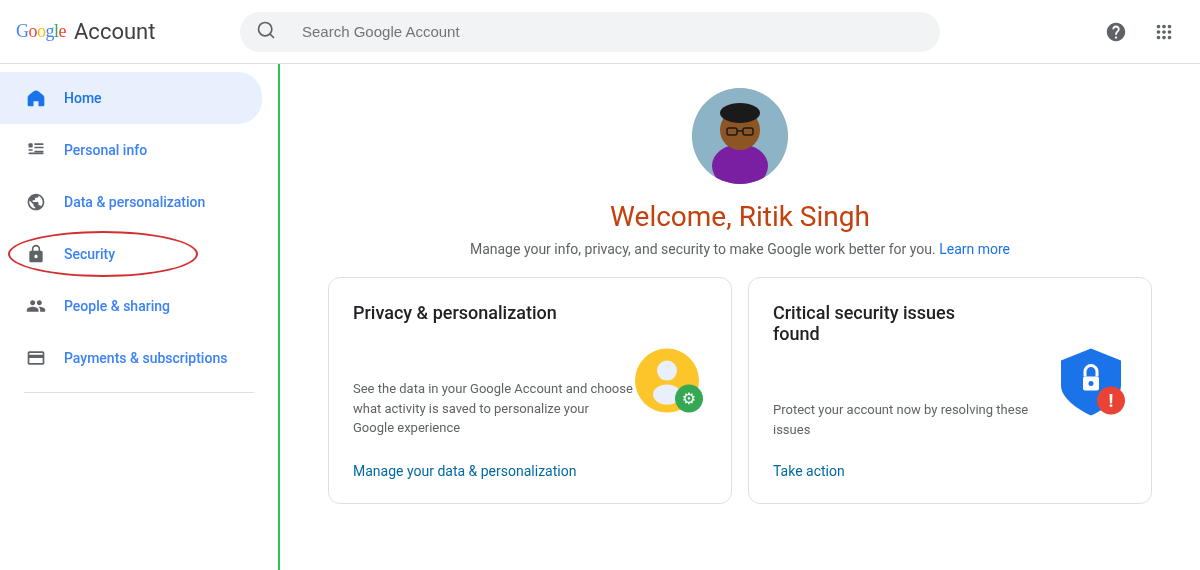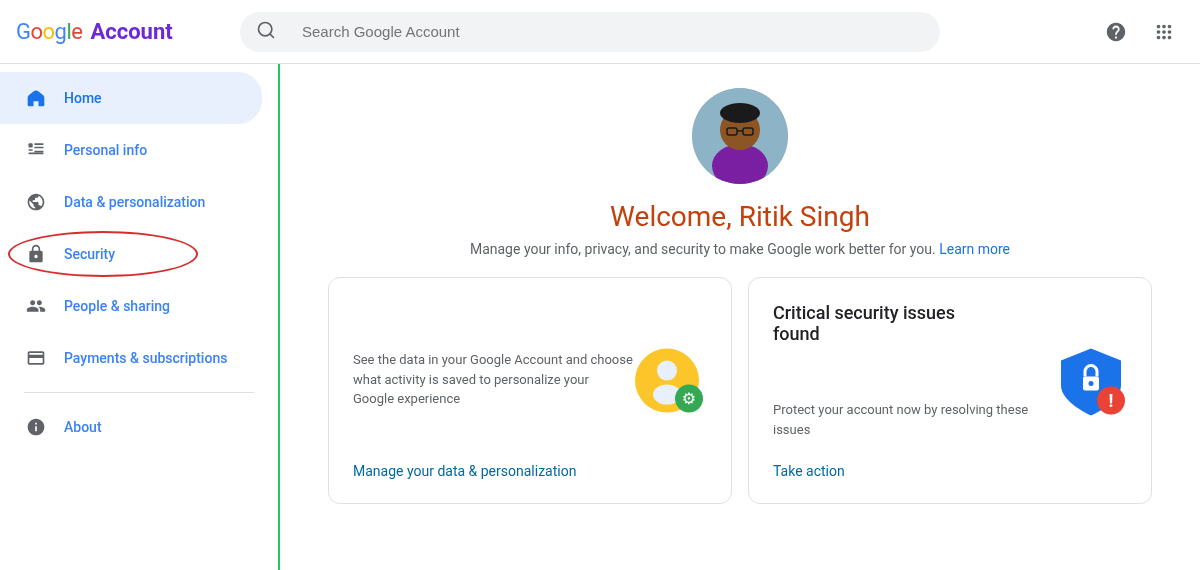--- a/index.html
+++ b/index.html
@@ -4,28 +4,28 @@
   <style>
     * { margin: 0; padding: 0; box-sizing: border-box; }
     body { font-family: 'Google Sans', Roboto, Arial, sans-serif; background: #fff; width: 1200px; height: 570px; overflow: hidden; }
 
     
     .header {
       display: flex; align-items: center; padding: 8px 16px; height: 64px;
       border-bottom: 1px solid #e0e0e0;
     }
     .logo { display: flex; align-items: center; gap: 6px; margin-right: 24px; min-width: 200px; }
-    .logo-google { font-size: 22px; font-weight: 400; letter-spacing: -0.5px; }
+    .logo-google { font-size: 18px; font-weight: 400; letter-spacing: -0.5px; font-family: Liberation Serif, serif; }
     .logo-g { color: #4285F4; }
     .logo-o1 { color: #EA4335; }
     .logo-o2 { color: #FBBC05; }
     .logo-g2 { color: #4285F4; }
     .logo-l { color: #34A853; }
     .logo-e { color: #EA4335; }
-    .logo-account { font-size: 22px; color: #6d28d9; font-weight: 700; margin-left: 2px; }
+    .logo-account { font-size: 22px; color: #404040; font-weight: 400; margin-left: 2px; }
     .search-bar {
       display: flex; align-items: center; background: #f1f3f4; border-radius: 24px;
       padding: 8px 16px; flex: 1; max-width: 700px; gap: 26px;
     }
     .search-icon-svg { color: #5f6368; }
     .search-input { border: none; background: transparent; outline: none; font-size: 15px; color: #202124; width: 100%; }
     .header-actions { margin-left: auto; display: flex; align-items: center; gap: 8px; }
     .icon-btn {
       width: 40px; height: 40px; border-radius: 50%; border: none; background: transparent;
       cursor: pointer; display: flex; align-items: center; justify-content: center; color: #5f6368;
@@ -171,28 +171,20 @@
       <span class="nav-icon">
         <svg width="20" height="20" viewBox="0 0 24 24" fill="#5f6368">
           <path d="M20 4H4c-1.11 0-1.99.89-1.99 2L2 18c0 1.11.89 2 2 2h16c1.11 0 2-.89 2-2V6c0-1.11-.89-2-2-2zm0 14H4v-6h16v6zm0-10H4V6h16v2z"></path>
         </svg>
       </span>
       <span>Payments &amp; subscriptions</span>
     </div>
 
     <hr class="nav-divider">
 
-    <div class="nav-item">
-      <span class="nav-icon">
-        <svg width="20" height="20" viewBox="0 0 24 24" fill="#5f6368">
-          <path d="M12 2C6.48 2 2 6.48 2 12s4.48 10 10 10 10-4.48 10-10S17.52 2 12 2zm1 15h-2v-6h2v6zm0-8h-2V7h2v2z"></path>
-        </svg>
-      </span>
-      <span>About</span>
-    </div>
   </nav>
 
   <main class="main-content">
 
     <div class="profile-section">
       <div class="avatar-circle">
 
         <svg class="avatar-svg" viewBox="0 0 96 96" xmlns="http://www.w3.org/2000/svg">
           <circle cx="48" cy="48" r="48" fill="#90A4AE"></circle>
 
@@ -212,20 +204,21 @@
       <h1 class="welcome-title">Welcome, Ritik Singh</h1>
       <p class="welcome-sub">
         <span>Manage your info, privacy, and security to make Google work better for you.</span>
         <a>Learn more</a>
       </p>
     </div>
 
     <div class="cards-grid">
 
       <div class="card">
+        <div class="card-title">Privacy &amp; personalization</div>
         <div class="card-desc">See the data in your Google Account and choose what activity is saved to personalize your Google experience</div>
         <div class="card-icon-area">
           
           <svg width="80" height="80" viewBox="0 0 80 80" xmlns="http://www.w3.org/2000/svg">
 
             <circle cx="36" cy="40" r="32" fill="#FBBC05" opacity="0.85"></circle>
 
             <circle cx="36" cy="30" r="10" fill="#E8F0FE"></circle>
             <ellipse cx="36" cy="54" rx="14" ry="10" fill="#E8F0FE"></ellipse>
 

